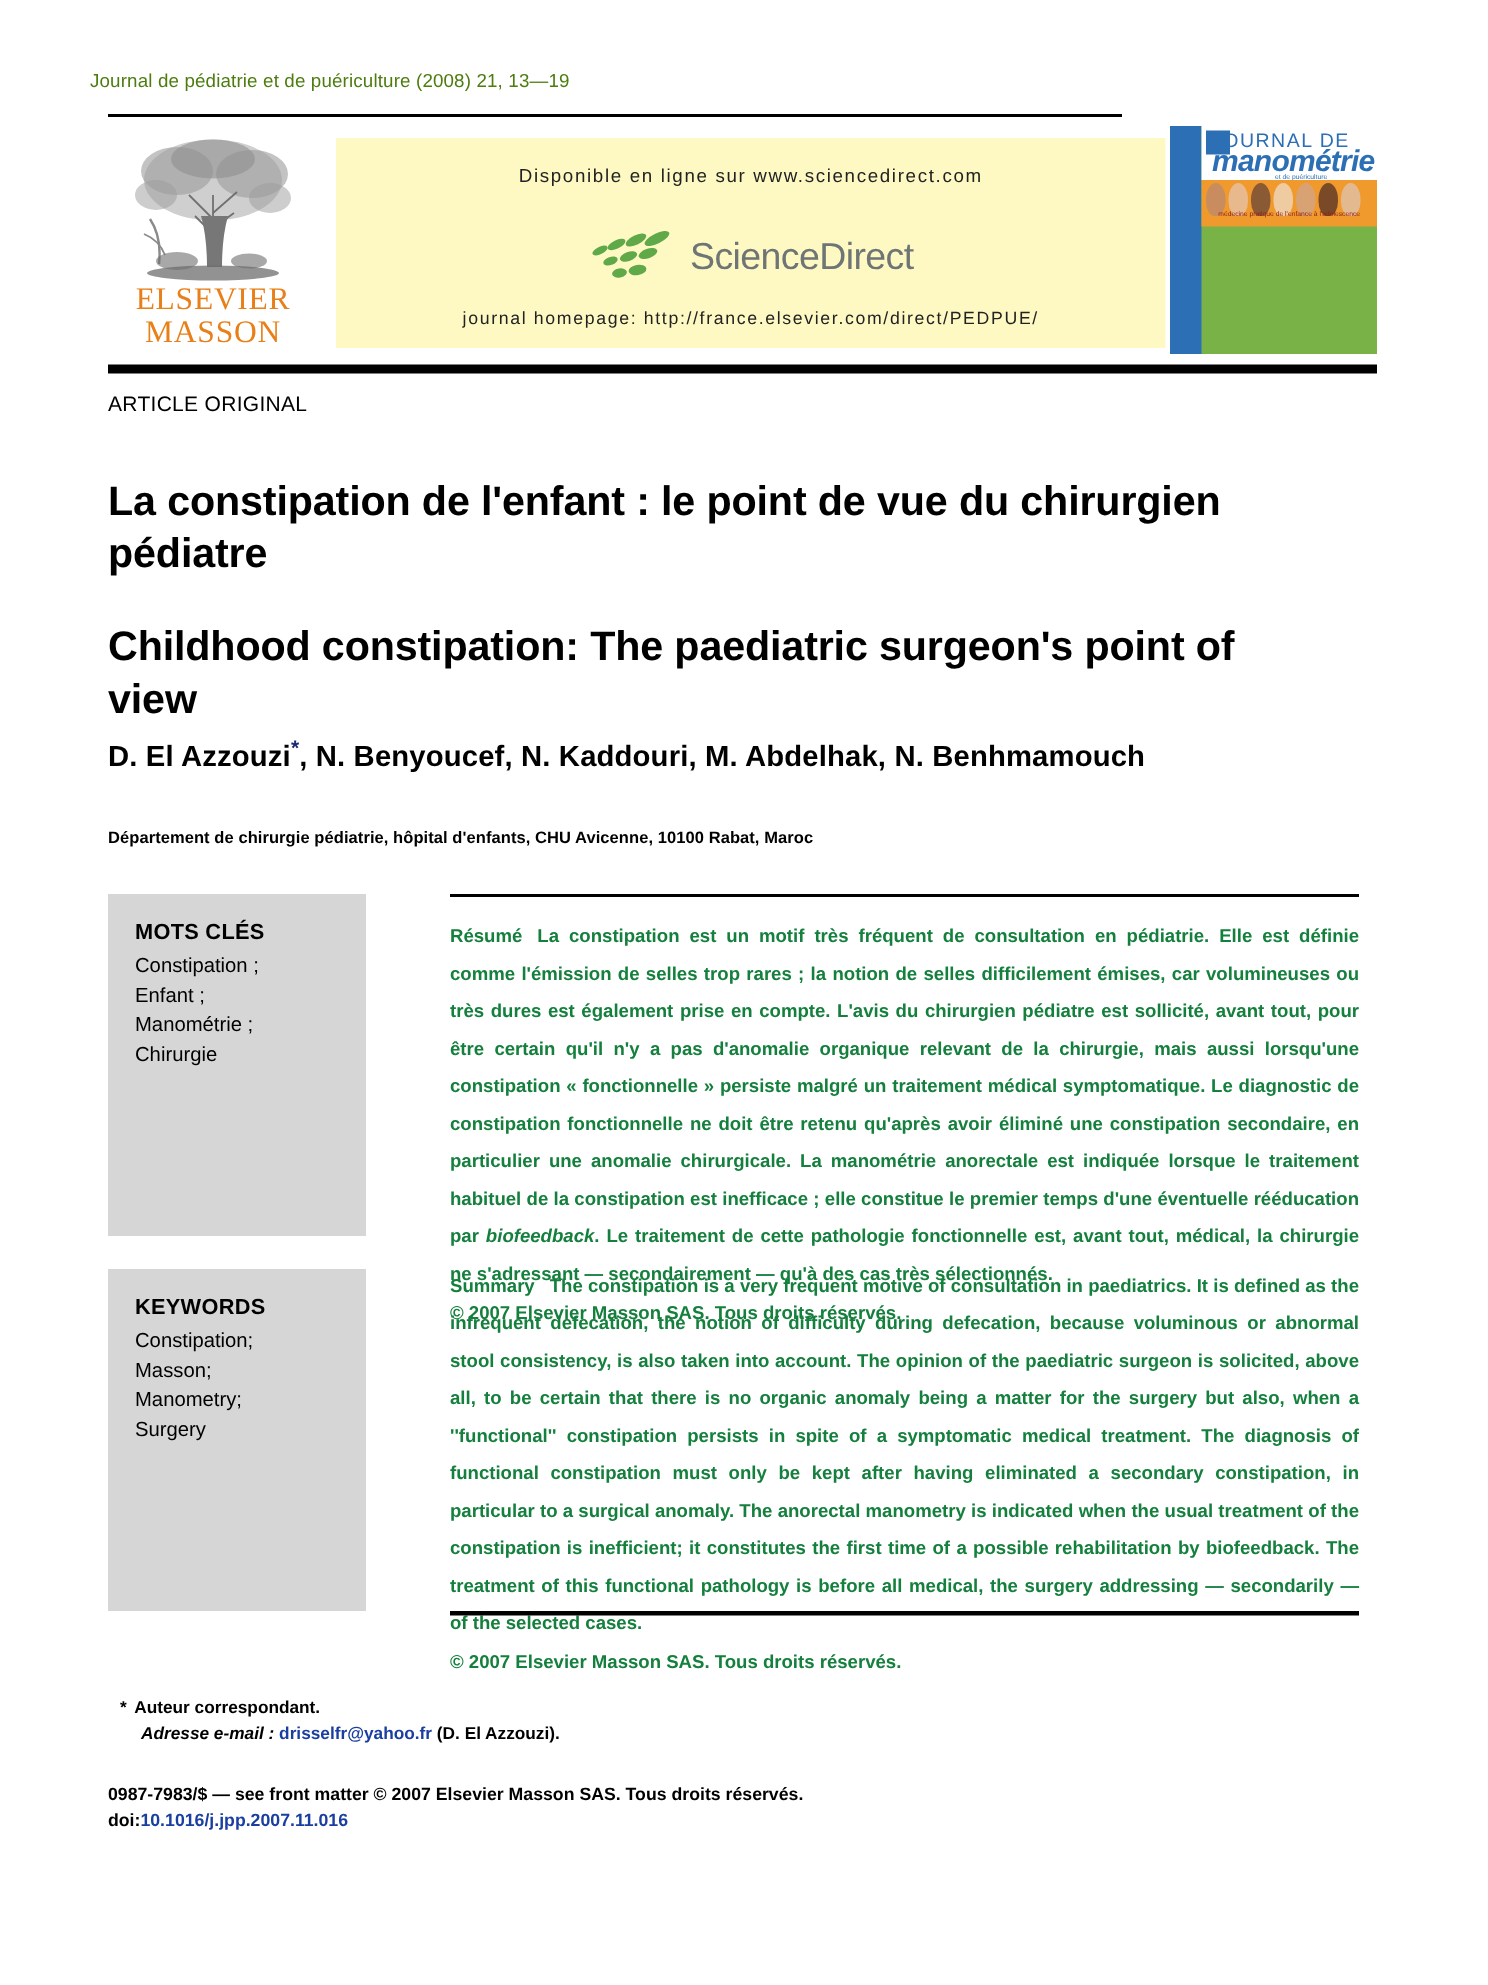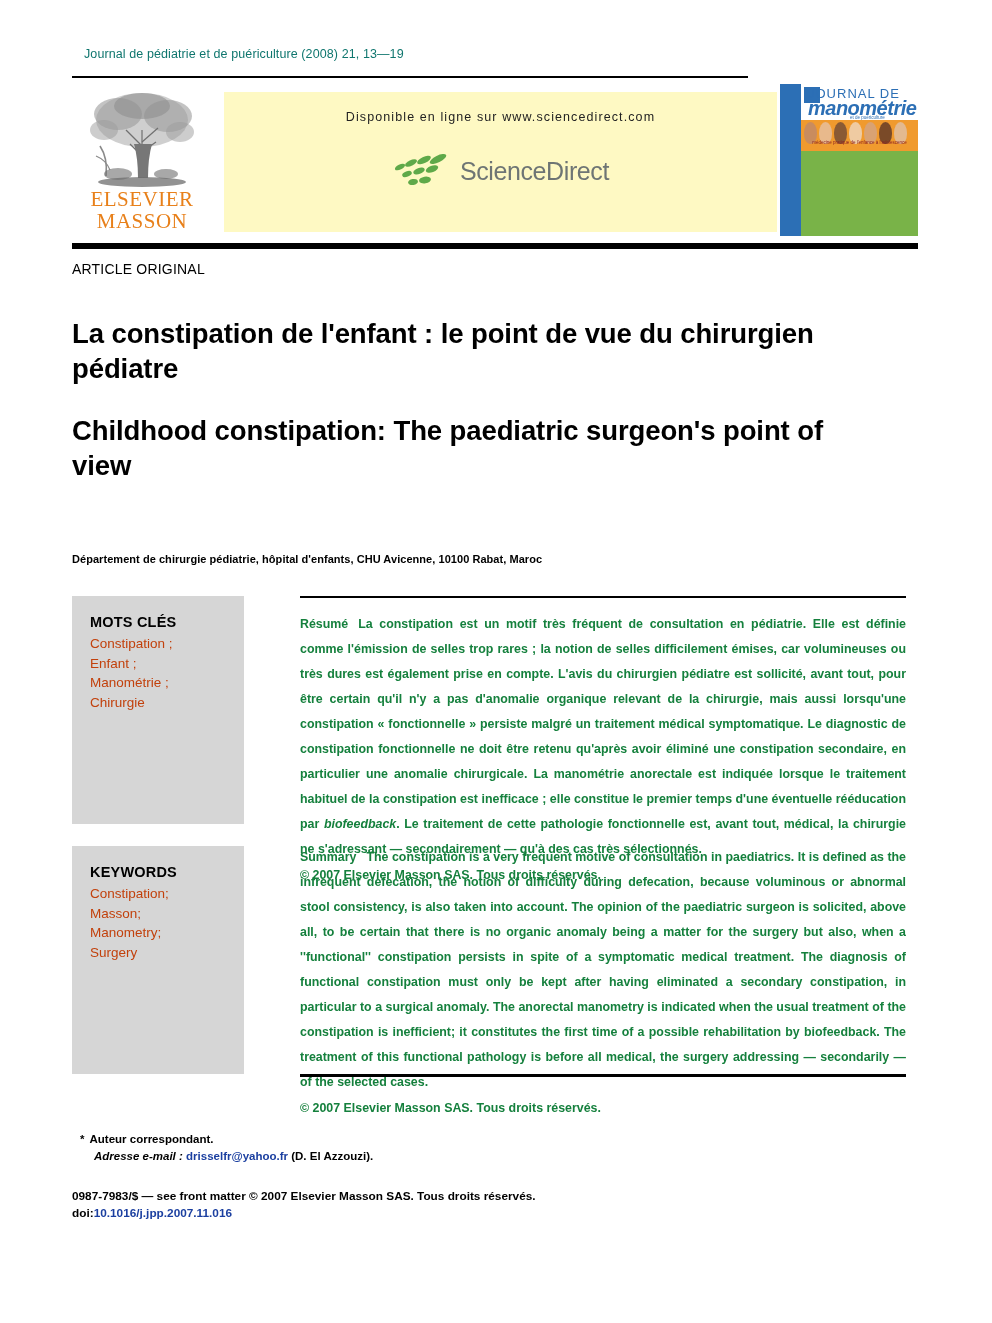--- a/index.html
+++ b/index.html
@@ -18,24 +18,24 @@
   .page {
     position: absolute;
     left: 0; top: 0;
     width: 992px;
     height: 1323px;
   }
 
   
   .journal-line {
     position: absolute;
-    left: 84px; top: 47px;
+    left: 60px; top: 47px;
     font-size: 12.5px;
     letter-spacing: 0.1px;
-    color: #0f766e;
+    color: #4d7c0f;
   }
   .rule-thin {
     position: absolute;
     left: 72px; top: 76px;
     width: 676px; height: 2px;
     background: #000;
   }
 
   
   .masthead {
@@ -247,21 +247,21 @@
   .kw-title {
     font-size: 14.5px;
     font-weight: bold;
     letter-spacing: 0.2px;
     margin-bottom: 4px;
     color: #000;
   }
   .kw-item {
     font-size: 13.5px;
     line-height: 19.5px;
-    color: #c2410c;
+    color: #000000;
   }
 
   
   .abs-rule-top {
     position: absolute;
     left: 300px; top: 596px;
     width: 606px; height: 2px;
     background: #000;
   }
   .abs-rule-bottom {
@@ -375,20 +375,21 @@
             <ellipse cx="8" cy="15" rx="5.5" ry="2.5" transform="rotate(-26 8 15)"></ellipse>
             <ellipse cx="40" cy="17" rx="6.5" ry="3.2" transform="rotate(-20 40 17)"></ellipse>
             <ellipse cx="27" cy="19" rx="6" ry="3" transform="rotate(-20 27 19)"></ellipse>
             <ellipse cx="15" cy="22" rx="5" ry="2.7" transform="rotate(-20 15 22)"></ellipse>
             <ellipse cx="33" cy="28" rx="6" ry="3.4" transform="rotate(-10 33 28)"></ellipse>
             <ellipse cx="21" cy="30" rx="5" ry="3" transform="rotate(-10 21 30)"></ellipse>
           </g>
         </svg>
         <span class="sd-logo-text">ScienceDirect</span>
       </div>
+      <div class="sd-bottom-text">journal homepage: http://france.elsevier.com/direct/PEDPUE/</div>
     </div>
 
     <div class="cover">
       <div class="cover-spine"></div>
       <div class="cover-top"></div>
       <div class="cover-logo-sq"></div>
       <div class="cover-journal">JOURNAL DE</div>
       <div class="cover-ped">manométrie</div>
       <div class="cover-sub">et de puériculture</div>
       <div class="cover-band"></div>
@@ -402,20 +403,23 @@
       <div class="cover-band-caption">médecine pratique de l'enfance à l'adolescence</div>
     </div>
   </div>
 
   <div class="rule-thick"></div>
 
   <div class="article-type">ARTICLE ORIGINAL</div>
   <h1 class="title-fr">La constipation de l'enfant : le point de vue du chirurgien pédiatre</h1>
   <h2 class="title-en">Childhood constipation: The paediatric surgeon's point of view</h2>
 
+  <div class="authors">
+    <span>D. El Azzouzi</span><span class="author-star">*</span><span>, N. Benyoucef, N. Kaddouri, M. Abdelhak, N. Benhmamouch</span>
+  </div>
   <div class="affiliation">Département de chirurgie pédiatrie, hôpital d'enfants, CHU Avicenne, 10100 Rabat, Maroc</div>
 
   <div class="kw-box" id="kw-fr">
     <div class="kw-title">MOTS CLÉS</div>
     <div class="kw-item">Constipation ;</div>
     <div class="kw-item">Enfant ;</div>
     <div class="kw-item">Manométrie ;</div>
     <div class="kw-item">Chirurgie</div>
   </div>
 

